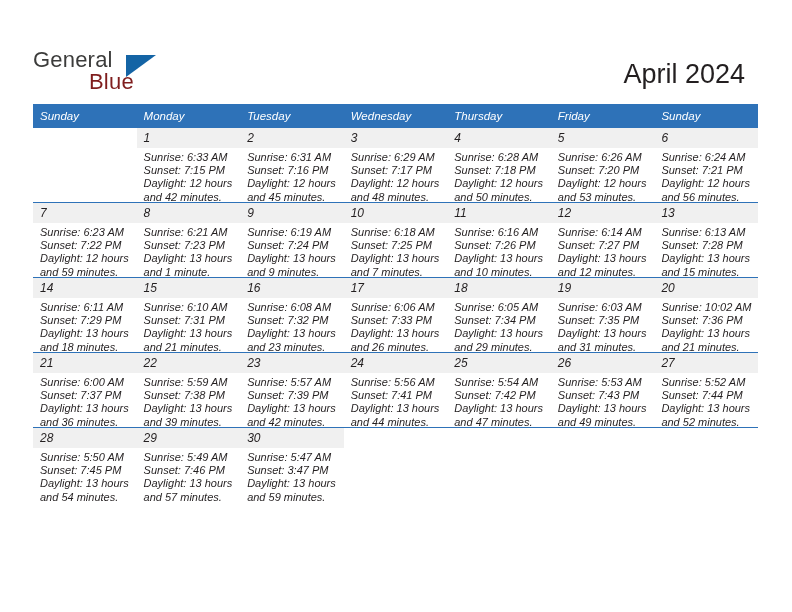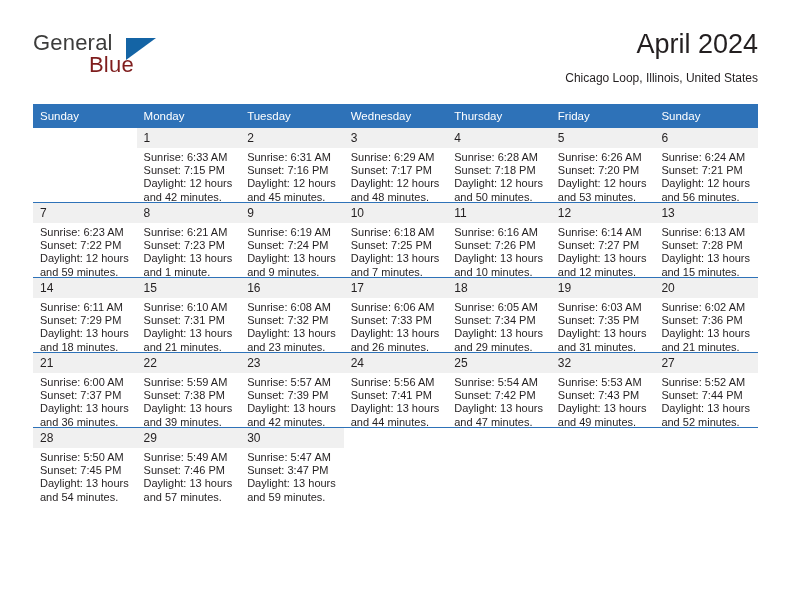--- a/index.html
+++ b/index.html
@@ -19,21 +19,21 @@
     position: relative;
     width: 792px;
     height: 612px;
     box-sizing: border-box;
   }
 
   
   .header {
     position: absolute;
     left: 0;
-    top: 0;
+    top: 17px;
     width: 792px;
     height: 100px;
   }
 
   .logo {
     position: absolute;
     left: 33px;
     top: 30px;
     width: 200px;
     height: 52px;
@@ -70,38 +70,39 @@
     position: absolute;
     right: 34px;
     top: 28px;
     text-align: right;
   }
   .cal-title {
     font-size: 27px;
     color: #231f20;
     line-height: 32px;
     font-weight: normal;
-    margin: 0;
+    margin: 13px;
     white-space: nowrap;
   }
   .cal-location {
     font-size: 12px;
     color: #231f20;
     margin-top: 11px;
     white-space: nowrap;
   }
 
   
   .calendar {
     position: absolute;
     left: 33px;
     top: 104px;
     width: 725px;
     border-collapse: collapse;
     table-layout: fixed;
+    font-style: italic;
   }
 
   .calendar th {
     background: #2e72b8;
     color: #ffffff;
     font-size: 11.5px;
     font-weight: normal;
     text-align: left;
     padding: 6px 0 6px 7px;
     height: 10px;
@@ -406,21 +407,21 @@
             <div>Sunset: 7:35 PM</div>
             <div>Daylight: 13 hours</div>
             <div>and 31 minutes.</div>
           </div>
         </div>
           </td>
         <td>
             <div class="cell-inner">
           <div class="daynum">20</div>
           <div class="details">
-            <div>Sunrise: 6:02 AM</div>
+            <div>Sunrise: 10:02 AM</div>
             <div>Sunset: 7:36 PM</div>
             <div>Daylight: 13 hours</div>
             <div>and 21 minutes.</div>
           </div>
         </div>
           </td>
       </tr>
 
       <tr class="week-row">
         <td>
@@ -473,21 +474,21 @@
           <div class="details">
             <div>Sunrise: 5:54 AM</div>
             <div>Sunset: 7:42 PM</div>
             <div>Daylight: 13 hours</div>
             <div>and 47 minutes.</div>
           </div>
         </div>
           </td>
         <td>
             <div class="cell-inner">
-          <div class="daynum">32</div>
+          <div class="daynum">26</div>
           <div class="details">
             <div>Sunrise: 5:53 AM</div>
             <div>Sunset: 7:43 PM</div>
             <div>Daylight: 13 hours</div>
             <div>and 49 minutes.</div>
           </div>
         </div>
           </td>
         <td>
             <div class="cell-inner">

